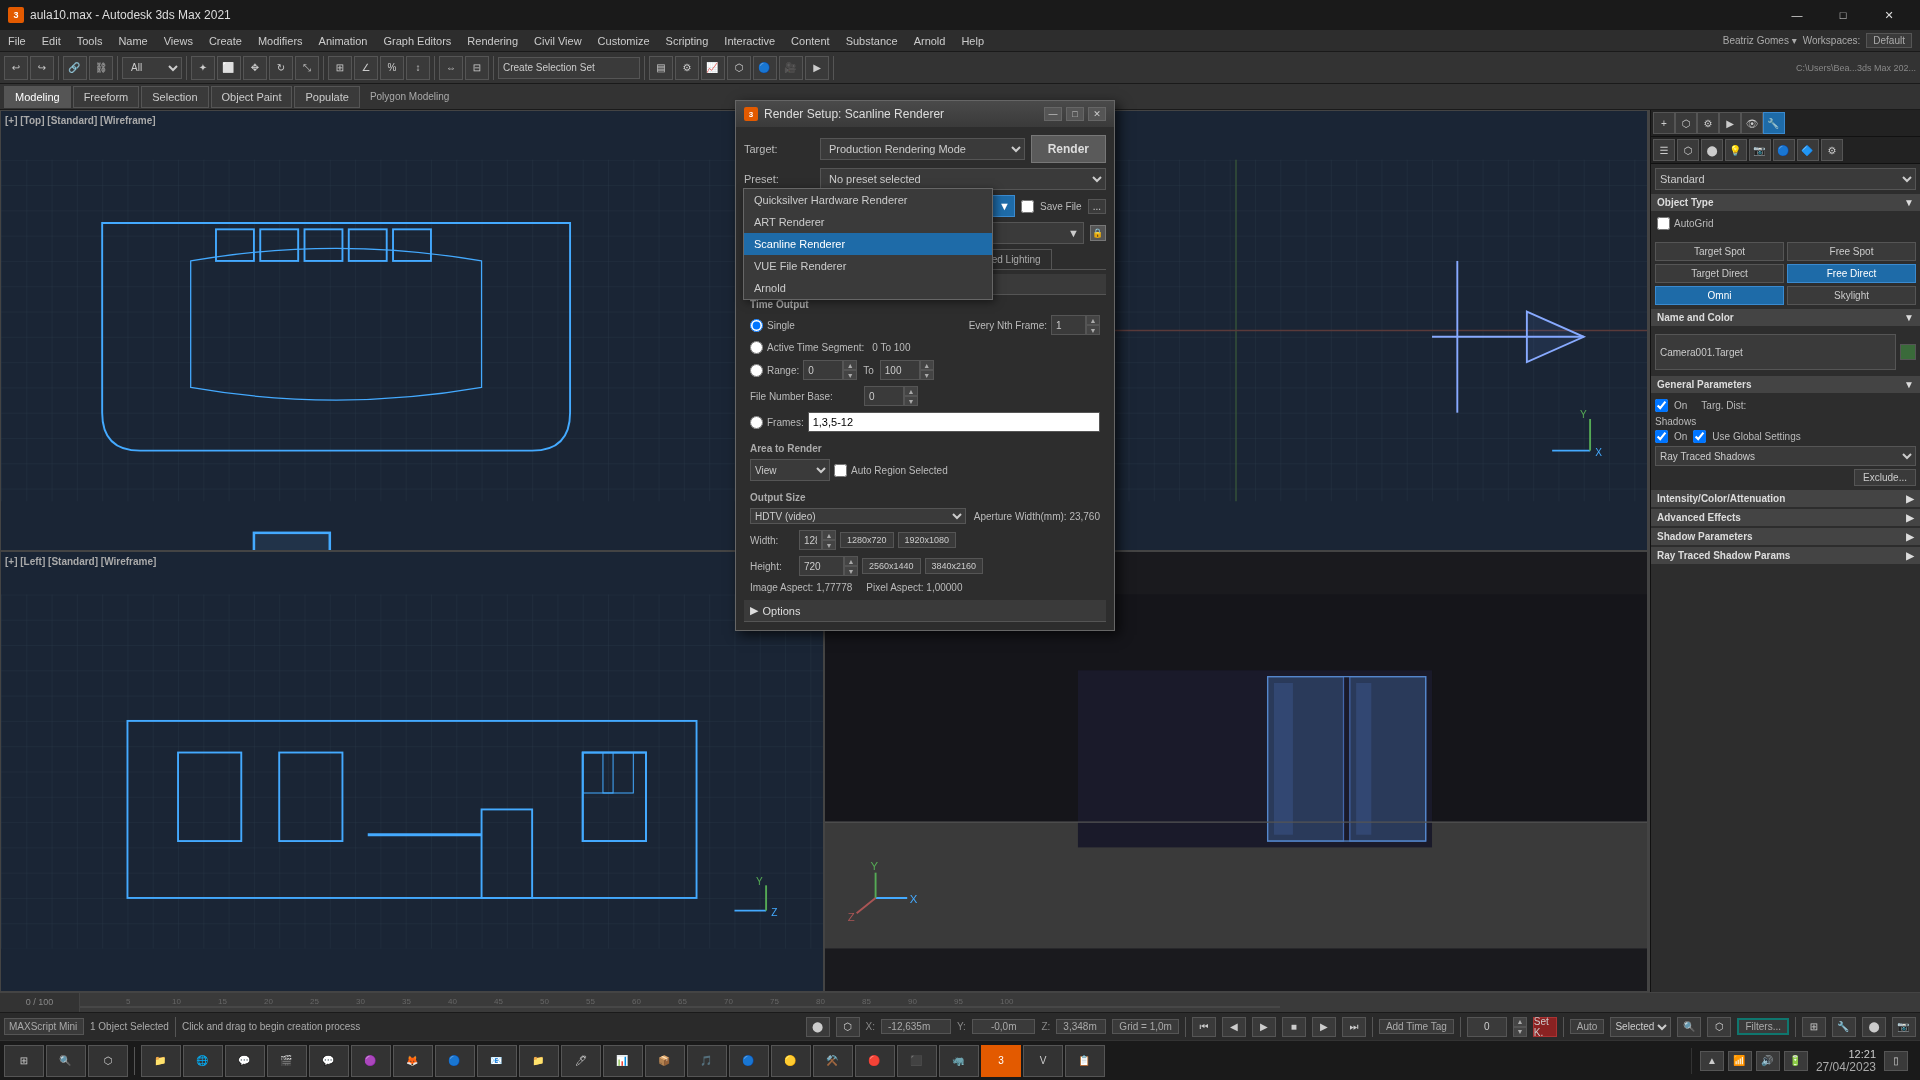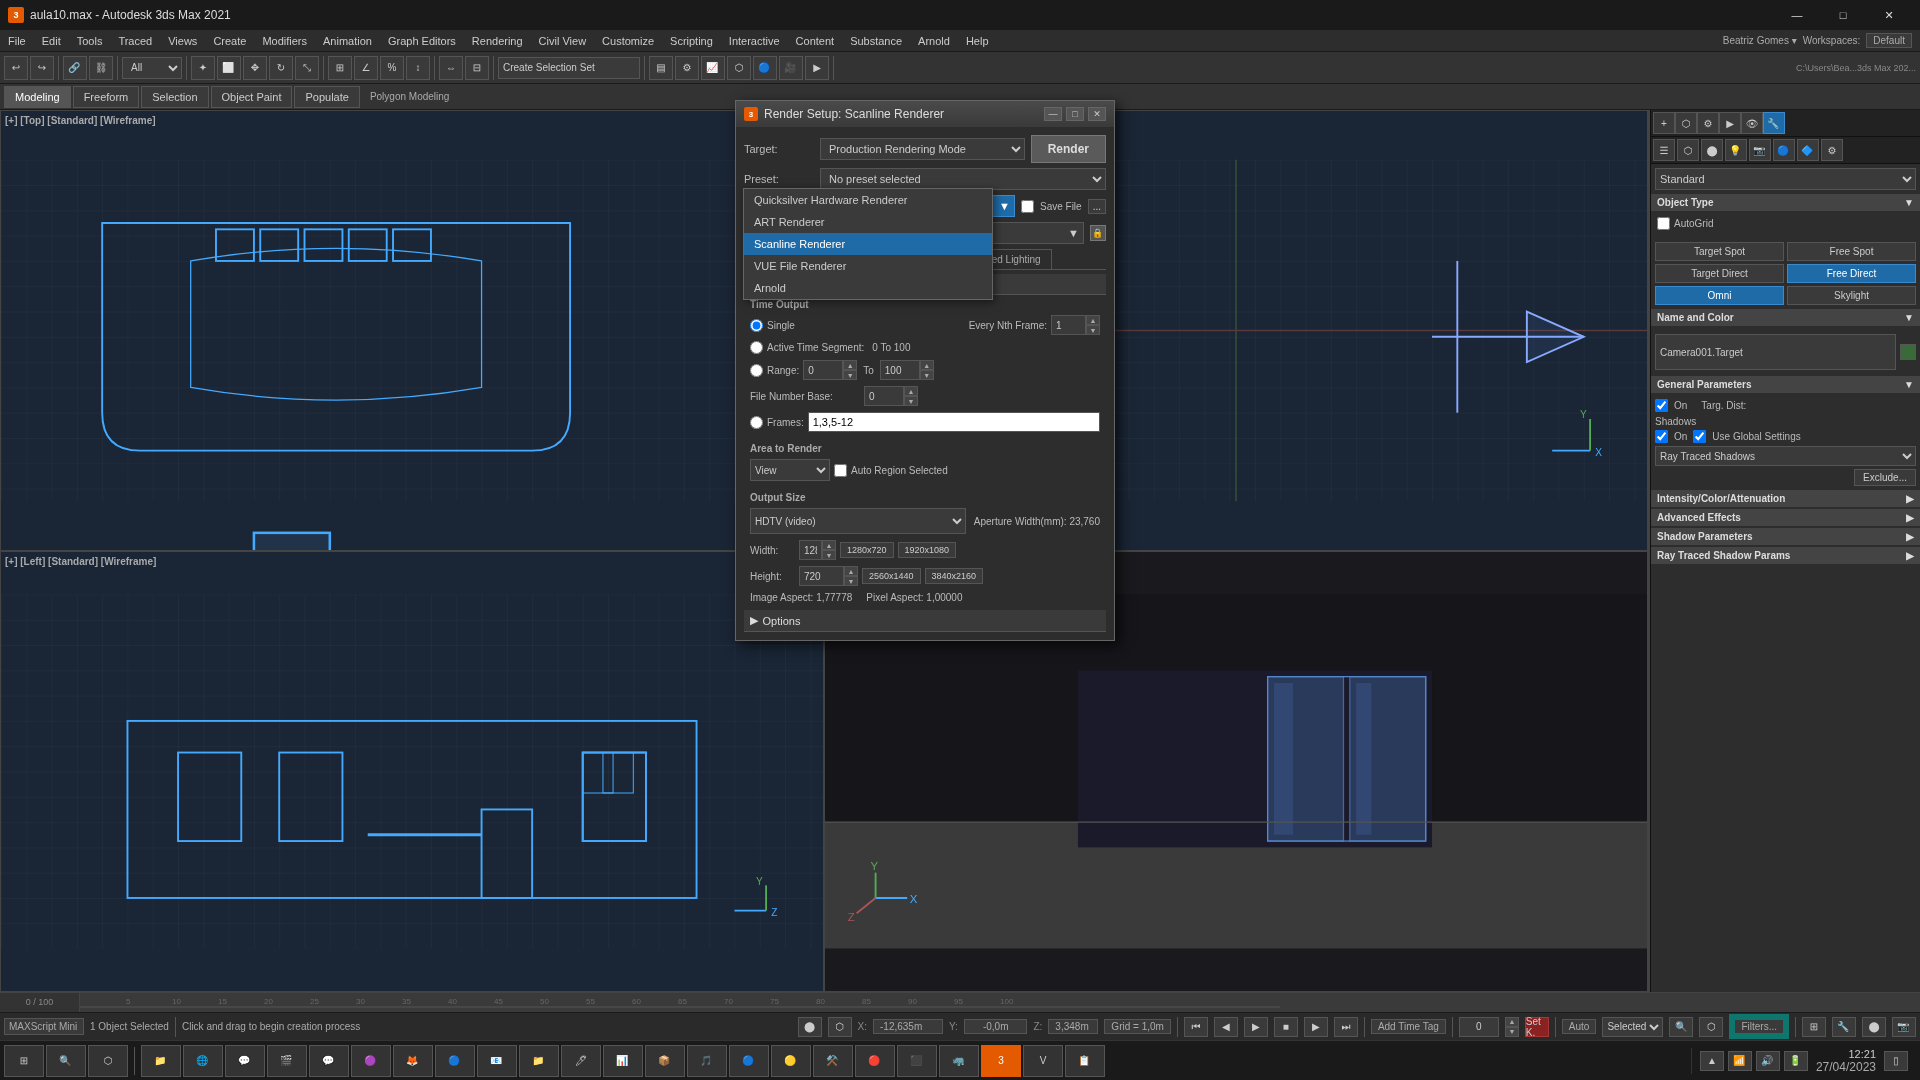--- a/index.html
+++ b/index.html
@@ -119,21 +119,21 @@
     <div class="win-btn">—</div>
     <div class="win-btn">□</div>
     <div class="win-btn close">✕</div>
   </div>
 </div>
 
 <div id="menu-bar">
   <div class="menu-item">File</div>
   <div class="menu-item">Edit</div>
   <div class="menu-item">Tools</div>
-  <div class="menu-item">Traced</div>
+  <div class="menu-item">Name</div>
   <div class="menu-item">Views</div>
   <div class="menu-item">Create</div>
   <div class="menu-item">Modifiers</div>
   <div class="menu-item">Animation</div>
   <div class="menu-item">Graph Editors</div>
   <div class="menu-item">Rendering</div>
   <div class="menu-item">Civil View</div>
   <div class="menu-item">Customize</div>
   <div class="menu-item">Scripting</div>
   <div class="menu-item">Interactive</div>
@@ -558,21 +558,21 @@
     <div class="form-row">
       <select style="height:22px;background:#3a3a3a;border:1px solid #555;color:#ccc;font-size:10px;min-width:80px;">
         <option>View</option>
       </select>
       <input type="checkbox" style="">
       <span style="font-size:10px;color:#bbb;">Auto Region Selected</span>
     </div>
 
     <div style="padding:4px 6px 2px;font-size:10px;color:#aaa;font-weight:bold;margin-top:4px;">Output Size</div>
     <div class="form-row">
-      <select style="height:26px;background:#3a3a3a;border:1px solid #555;color:#ccc;font-size:10px;flex:1;">
+      <select style="height:16px;background:#3a3a3a;border:1px solid #555;color:#ccc;font-size:10px;flex:1;">
         <option>HDTV (video)</option>
       </select>
       <span style="font-size:10px;color:#bbb;margin-left:4px;">Aperture Width(mm): 23,760</span>
     </div>
     <div class="form-row">
       <span style="font-size:10px;color:#bbb;min-width:45px;">Width:</span>
       <div class="input-with-spin">
         <input type="text" class="form-input" style="width: 23px;" value="1280">
         <div class="spin-group">
           <div class="spin-btn">▲</div>
@@ -684,21 +684,21 @@
   <div class="play-btn" style="background:#8a2222;border-color:#aa3333;">Set K.</div>
   <div style="width:1px;height:20px;background:#555;"></div>
 
   <span style="background:#3a3a3a;border:1px solid #555;padding:1px 6px;">Auto</span>
   <select style="height:20px;background:#3a3a3a;border:1px solid #555;color:#ccc;font-size:10px;">
     <option>Selected</option>
   </select>
 
   <div class="play-btn">🔍</div>
   <div class="play-btn">⬡</div>
-  <span style="background:#3a3a3a;border:6px solid #0f766e;padding:1px 6px;">Filters...</span>
+  <span style="background:#3a3a3a;border:2px solid #0f766e;padding:1px 6px;">Filters...</span>
   <div style="width:1px;height:20px;background:#555;"></div>
   <div class="play-btn">⊞</div>
   <div class="play-btn">🔧</div>
   <div class="play-btn">⬤</div>
   <div class="play-btn">📷</div>
 </div>
 
 <div id="taskbar" style="height:40px;background:#1a1a1a;border-top:1px solid #333;display:flex;align-items:center;padding:0 4px;gap:2px;position:fixed;bottom:0;left:0;right:0;">
   <div class="taskbar-item">⊞</div>
   <div class="taskbar-item">🔍</div>

